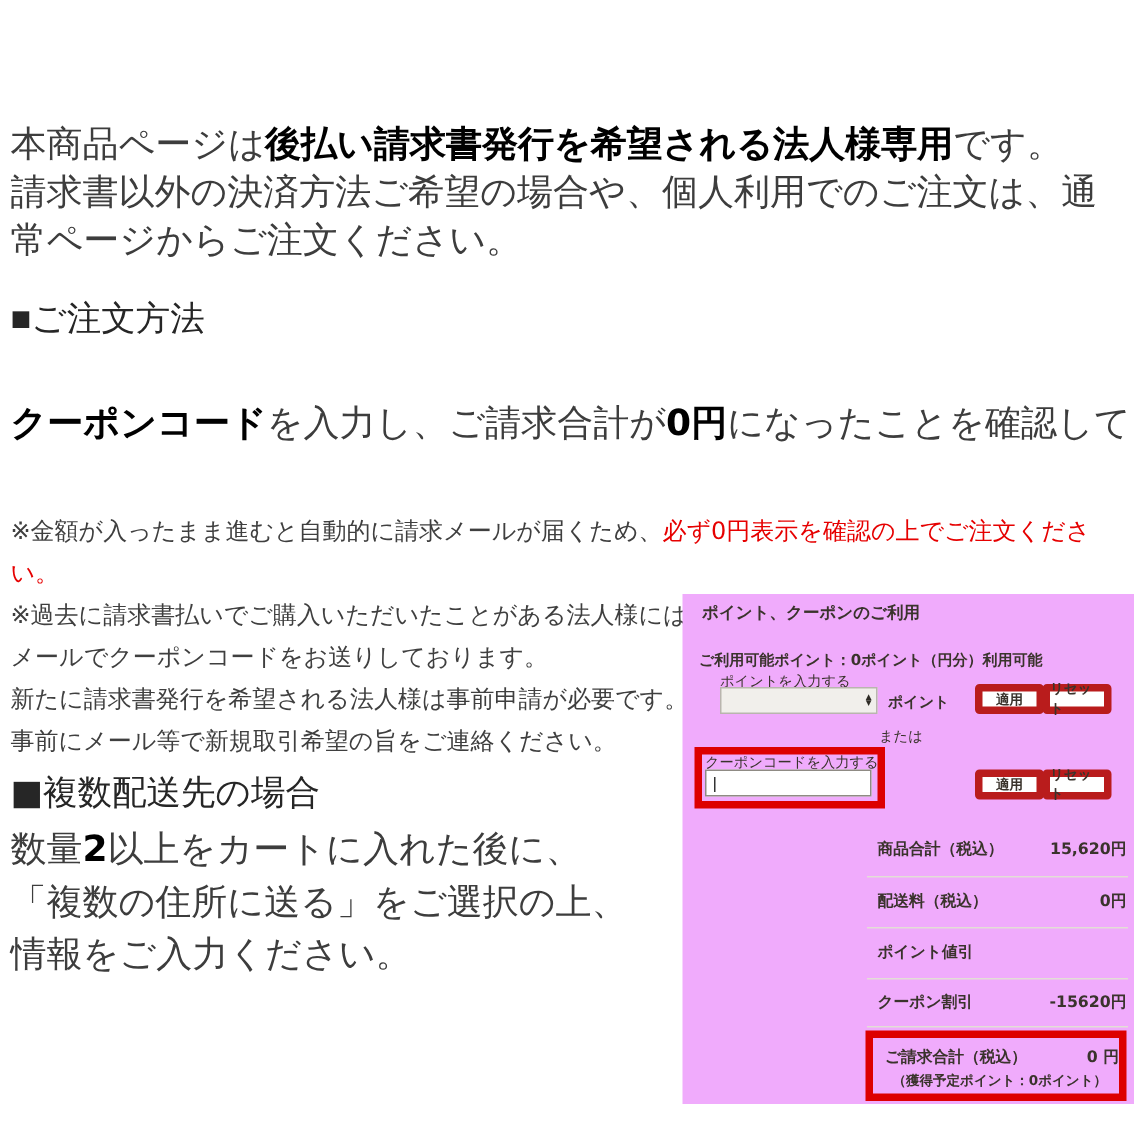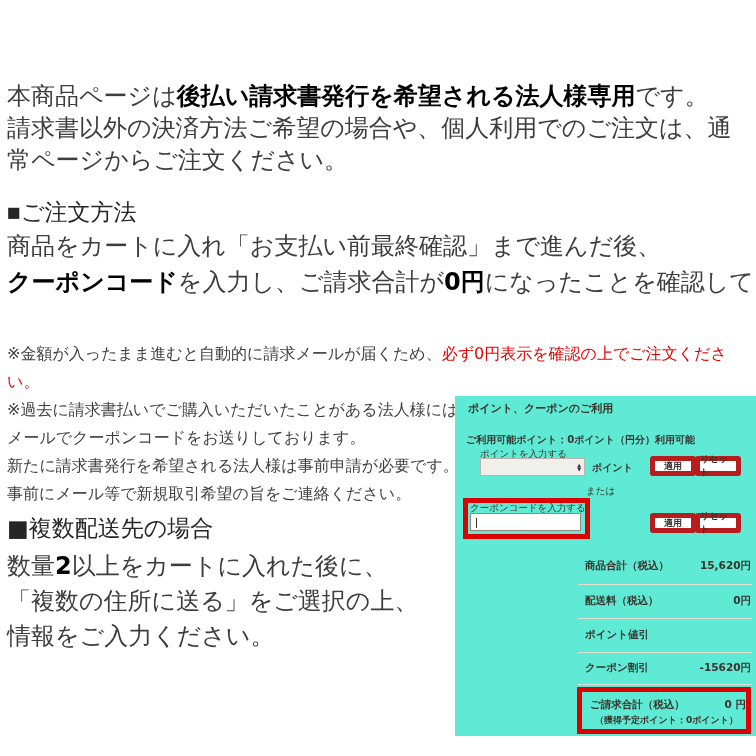--- a/index.html
+++ b/index.html
@@ -20,21 +20,21 @@
   .order-body { top:228px; left:7px; width:748px; font-size:24px; line-height:36px; }
   .notes { top:340px; left:7px; width:750px; font-size:16px; line-height:28px; color:#3f3f3f; }
   .h-multi { top:513px; }
   .multi-body { top:549px; left:7px; width:440px; font-size:24px; line-height:35px; }
   .b { font-weight:bold; color:#000; }
   .red-text { color:#e60000; }
 
   
   .panel {
     position:absolute; left:455px; top:396px; width:301px; height:340px;
-    background:#5eead4; color:#3a332c;
+    background:#f0abfc; color:#3a332c;
   }
   .p-title { position:absolute; left:13px; top:5px; font-size:11px; font-weight:bold; }
   .p-subnote { position:absolute; left:13px; top:21px; font-size:9.5px; color:#6e675f; }
   .p-available { position:absolute; left:11px; top:37px; font-size:10px; font-weight:bold; }
   .p-point-label { position:absolute; left:25px; top:52px; font-size:9.5px; }
   .p-select {
     position:absolute; left:25px; top:62px; width:105px; height:18px;
     background:#f1efeb; border:1px solid #b9b5ae;
     display:flex; align-items:center; justify-content:flex-end; padding-right:3px;
   }
@@ -85,21 +85,21 @@
 </style>
 </head>
 <body>
 
 <div class="stage">
 
 
   <div class="para intro"><span>本商品ページは</span><span class="b">後払い請求書発行を希望される法人様専用</span><span>です。</span><br><span>請求書以外の決済方法ご希望の場合や、個人利用でのご注文は、通</span><br><span>常ページからご注文ください。</span></div>
 
   <div class="sec-head h-order">■ご注文方法</div>
-  <div class="para order-body"><span>商品をカートに入れ「お支払い前最終確認」まで進んだ後、</span><br><span class="b">クーポンコード</span><span>を入力し、ご請求合計が</span><span class="b">0円</span><span>になったことを確認して</span><br></div>
+  <div class="para order-body"><br><span class="b">クーポンコード</span><span>を入力し、ご請求合計が</span><span class="b">0円</span><span>になったことを確認して</span><br></div>
 
   <div class="para notes"><span>※金額が入ったまま進むと自動的に請求メールが届くため、</span><span class="red-text">必ず0円表示を確認の上でご注文ください。</span><br><span>※過去に請求書払いでご購入いただいたことがある法人様には、</span><br><span>メールでクーポンコードをお送りしております。</span><br><span>新たに請求書発行を希望される法人様は事前申請が必要です。</span><br><span>事前にメール等で新規取引希望の旨をご連絡ください。</span></div>
 
   <div class="sec-head h-multi">■複数配送先の場合</div>
   <div class="para multi-body"><span>数量</span><span class="b">2</span><span>以上をカートに入れた後に、</span><br><span>「複数の住所に送る」をご選択の上、</span><br><span>情報をご入力ください。</span></div>
 
   <div class="panel">
     <div class="p-title">ポイント、クーポンのご利用</div>
     <div class="p-available">ご利用可能ポイント：0ポイント（円分）利用可能</div>
 

